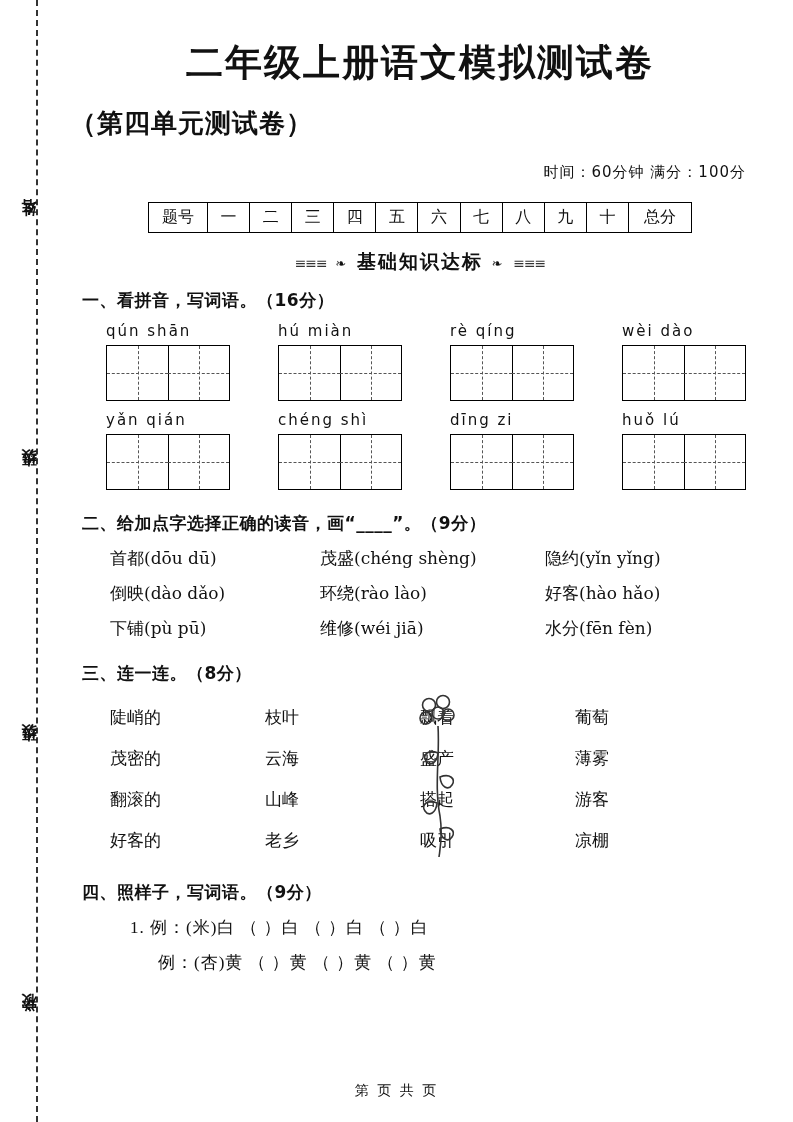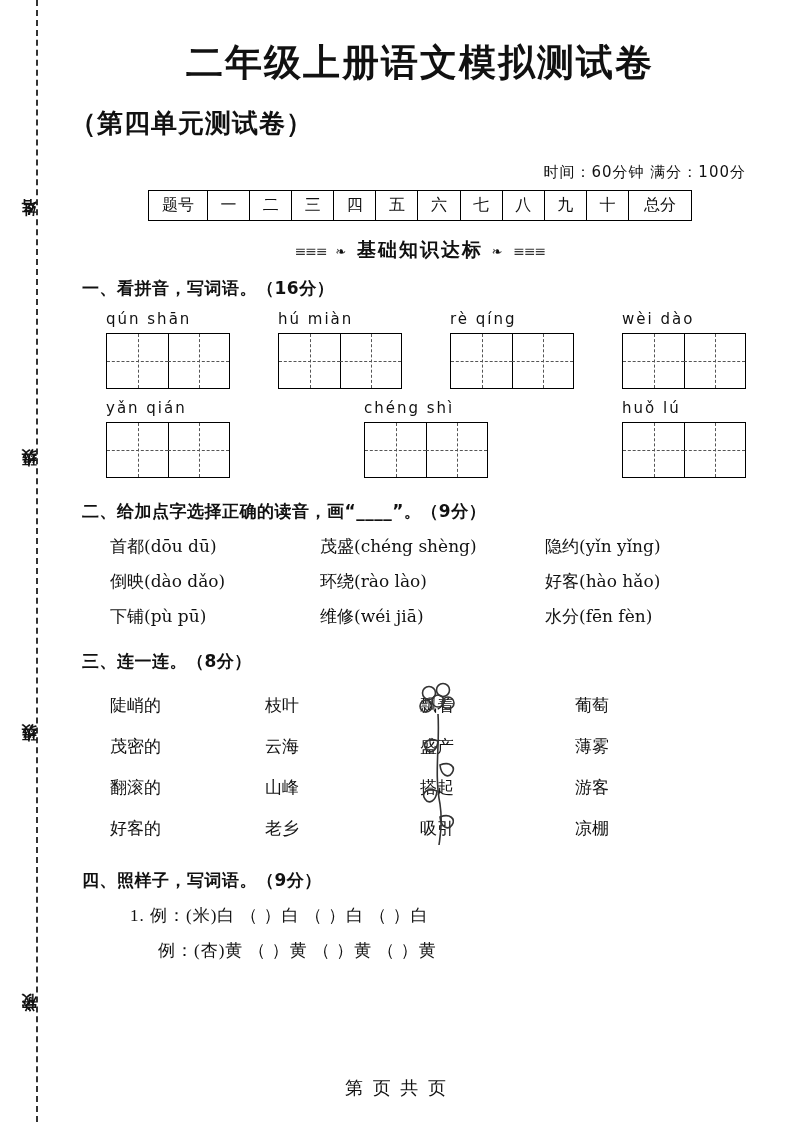--- a/index.html
+++ b/index.html
@@ -57,21 +57,21 @@
     font-size:15px;
     font-family:"DejaVu Sans", sans-serif;
     margin-top:22px;
     padding-right:24px;
     letter-spacing:1px;
   }
 
   
   table.score{
     border-collapse:collapse;
-    margin:8px auto 0 auto;
+    margin:20px auto 0 auto;
     width:544px;
   }
   table.score td{
     border:1px solid #000;
     height:27px;
     text-align:center;
     font-size:16px;
     font-family:"DejaVu Sans", sans-serif;
   }
   table.score td.head{width:56px;}
@@ -147,21 +147,21 @@
   .match{display:flex;margin:12px 0 0 40px;position:relative;}
   .mcol{width:155px;}
   .mcol div{font-size:17px;height:41px;line-height:41px;}
   .flower{position:absolute;left:300px;top:-6px;width:60px;height:170px;}
 
   
   .ex{font-size:17px;margin:12px 0 0 60px;letter-spacing:1px;}
 
   .footer{
     position:absolute;left:0;right:0;bottom:22px;
-    text-align:center;font-size:18px;
+    text-align:center;font-size:14px;
     font-family:"DejaVu Sans", sans-serif;
     letter-spacing:2px;
   }
 </style>
 </head>
 <body>
 
 <div class="page">
 
   <div class="cut-line"></div>
@@ -248,20 +248,27 @@
           </div>
       </div>
       <div class="cell">
         <div class="py">chéng  shì</div>
         <div class="tian">
             <div class="half"></div>
             <div class="half"></div>
           </div>
       </div>
       <div class="cell">
+        <div class="py">dīng  zi</div>
+        <div class="tian">
+            <div class="half"></div>
+            <div class="half"></div>
+          </div>
+      </div>
+      <div class="cell">
         <div class="py">huǒ  lú</div>
         <div class="tian">
             <div class="half"></div>
             <div class="half"></div>
           </div>
       </div>
     </div>
 
     <div class="q" style="margin-top:22px">二、给加点字选择正确的读音，画“____”。（9分）</div>
 

